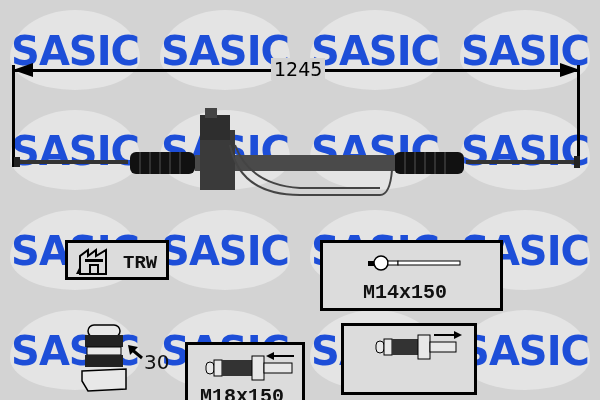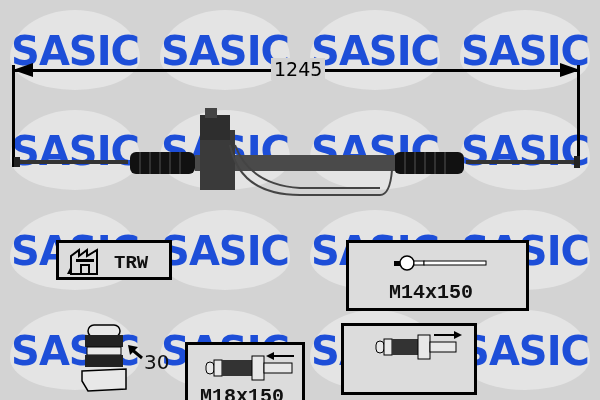--- a/index.html
+++ b/index.html
@@ -117,31 +117,31 @@
   <rect x="195" y="55" width="200" height="16" fill="#4a4a4a"></rect>
   <rect x="200" y="30" width="35" height="60" fill="#3a3a3a"></rect>
   <rect x="200" y="15" width="30" height="25" fill="#2e2e2e"></rect>
   <rect x="205" y="8" width="12" height="10" fill="#444"></rect>
   <path d="M230 45 Q240 95 300 95 L380 95 Q390 95 392 70" stroke="#444" stroke-width="2" fill="none"></path>
   <path d="M235 45 Q250 85 300 88 L380 88" stroke="#444" stroke-width="2" fill="none"></path>
   <rect x="466" y="60" width="112" height="4" fill="#333"></rect>
   <rect x="574" y="56" width="6" height="12" fill="#222"></rect>
 </svg>
 
-<div class="box" style="left:56px; top:240px; width:116px; height:40px;">
+<div class="box" style="left:65px; top:240px; width:104px; height:40px;">
   <svg style="position:absolute; left:8px; top:3px;" width="36" height="30">
     <polygon points="4,28 4,10 12,4 12,10 20,4 20,10 30,4 30,28" fill="none" stroke="#000" stroke-width="2"></polygon>
     <rect x="9" y="13" width="18" height="3" fill="#000"></rect>
     <rect x="14" y="19" width="8" height="9" fill="none" stroke="#000" stroke-width="2"></rect>
     <polygon points="4,28 0,28 4,20" fill="#000"></polygon>
   </svg>
   <span class="mono" style="position:absolute; left:55px; top:9px; font-size:19px;">TRW</span>
 </div>
 
-<div class="box" style="left:346px; top:240px; width:183px; height:71px;">
+<div class="box" style="left:320px; top:240px; width:183px; height:71px;">
   <svg style="position:absolute; left:45px; top:12px;" width="95" height="16">
     <rect x="0" y="6" width="6" height="5" fill="#000"></rect>
     <circle cx="13" cy="8" r="7" fill="#fff" stroke="#000" stroke-width="1.5"></circle>
     <rect x="20" y="6" width="10" height="4" fill="#fff" stroke="#000"></rect>
     <rect x="30" y="6" width="62" height="4" fill="#fff" stroke="#000"></rect>
   </svg>
   <span class="mono" style="position:absolute; left:40px; top:38px; font-size:20px;">M14x150</span>
 </div>
 
 <svg style="position:absolute; left:80px; top:323px;" width="90" height="70">

